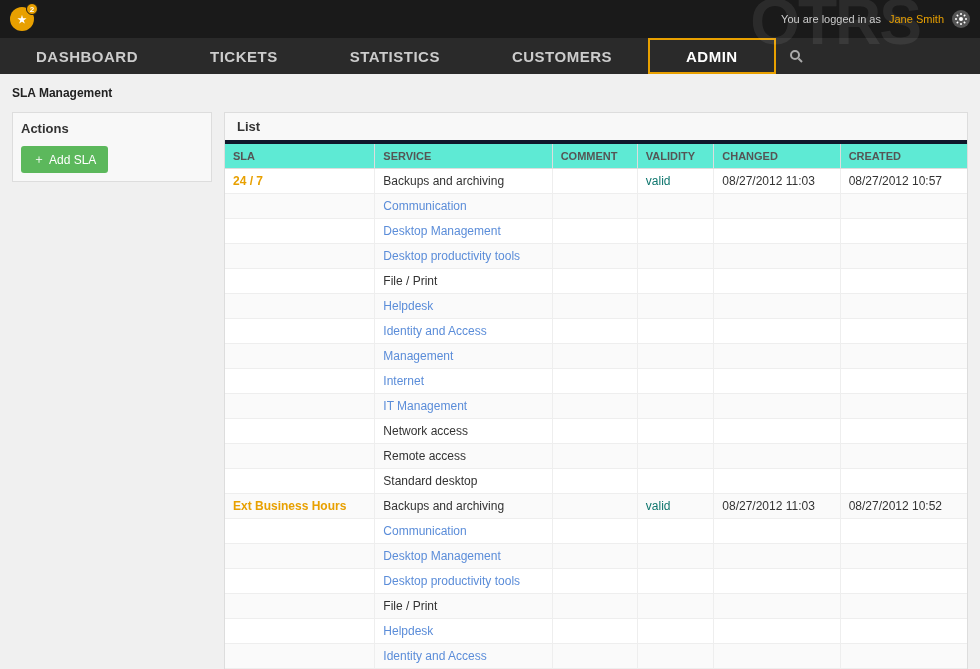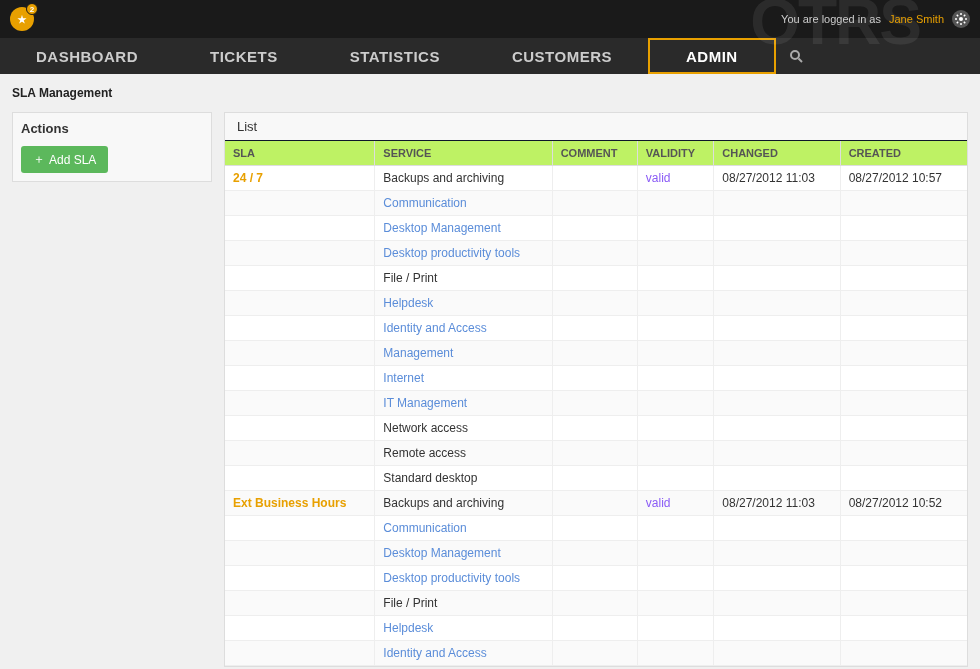--- a/index.html
+++ b/index.html
@@ -103,32 +103,32 @@
 
     
     #list-area {
       flex: 1;
       background: #fff;
       border: 1px solid #ddd;
     }
     #list-header {
       background: #f8f8f8;
       padding: 6px 12px;
-      font-weight: normal;
-      border-bottom: 1px solid #0f172a;
+      font-weight: bold;
+      border-bottom: 4px solid #0f172a;
       font-size: 13px;
     }
 
     
     table {
       width: 100%;
       border-collapse: collapse;
       font-size: 12px;
     }
-    thead tr { background: #bef264; }
+    thead tr { background: #5eead4; }
     thead th {
       text-align: left;
       padding: 6px 8px;
       border-bottom: 1px solid #ddd;
       border-right: 1px solid #ddd;
       color: #555;
       font-weight: bold;
       font-size: 11px;
       white-space: nowrap;
     }
@@ -137,21 +137,21 @@
       padding: 5px 8px;
       border-bottom: 1px solid #eee;
       border-right: 1px solid #eee;
       vertical-align: top;
     }
     tbody td:last-child { border-right: none; }
     tbody tr:nth-child(even) { background: #fafafa; }
     .sla-link { color: #e8a000; cursor: pointer; font-weight: bold; }
     .service-link { color: #5b8dd9; cursor: pointer; }
     .service-plain { color: #333; }
-    .valid-badge { color: #8b5cf6; }
+    .valid-badge { color: #0f766e; }
 
     
     .settings-icon {
       width: 18px; height: 18px;
       border-radius: 50%;
       background: #555;
       display: inline-flex; align-items: center; justify-content: center;
       cursor: pointer;
     }
   </style>

